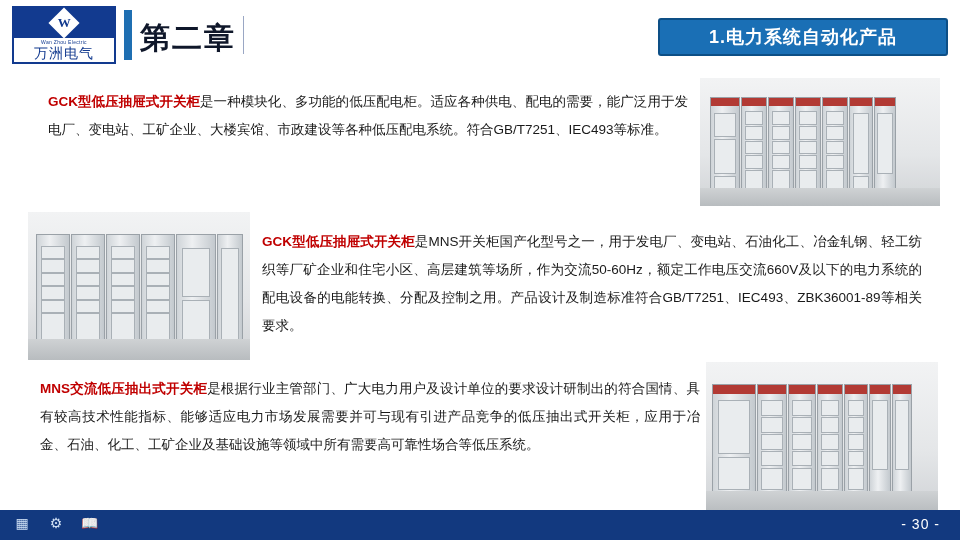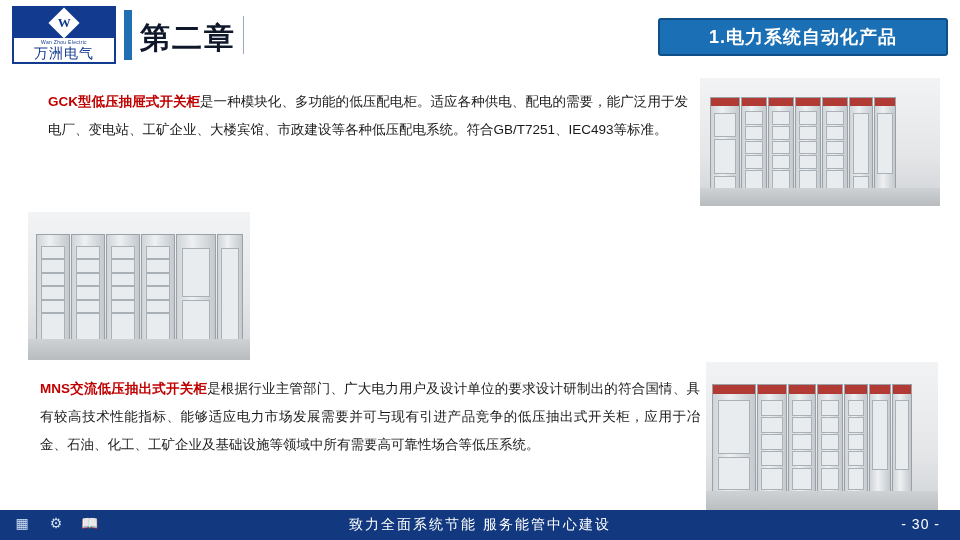--- a/index.html
+++ b/index.html
@@ -237,20 +237,23 @@
     <div class="chapter-title">第二章</div>
     <div class="chapter-divider"></div>
 
     <div class="section-badge">1.电力系统自动化产品</div>
   </div>
 
   <div class="para" id="para1">
     <b class="red">GCK型低压抽屉式开关柜</b><span>是一种模块化、多功能的低压配电柜。适应各种供电、配电的需要，能广泛用于发电厂、变电站、工矿企业、大楼宾馆、市政建设等各种低压配电系统。符合GB/T7251、IEC493等标准。</span>
   </div>
 
+  <div class="para italic" id="para2">
+    <b class="red">GCK型低压抽屉式开关柜</b><span>是MNS开关柜国产化型号之一，用于发电厂、变电站、石油化工、冶金轧钢、轻工纺织等厂矿企业和住宅小区、高层建筑等场所，作为交流50-60Hz，额定工作电压交流660V及以下的电力系统的配电设备的电能转换、分配及控制之用。产品设计及制造标准符合GB/T7251、IEC493、ZBK36001-89等相关要求。</span>
+  </div>
 
   <div class="para" id="para3">
     <b class="red">MNS交流低压抽出式开关柜</b><span>是根据行业主管部门、广大电力用户及设计单位的要求设计研制出的符合国情、具有较高技术性能指标、能够适应电力市场发展需要并可与现有引进产品竞争的低压抽出式开关柜，应用于冶金、石油、化工、工矿企业及基础设施等领域中所有需要高可靠性场合等低压系统。</span>
   </div>
 
   <div class="photo" id="photo1">
     <div class="room-bg"></div>
     <div class="cab-wrap" style="padding-left:10px;padding-bottom:10px;">
       <div class="cab" style="width:30px;">
         <div class="top-red"></div>
@@ -400,17 +403,16 @@
     </div>
     <div class="floor"></div>
   </div>
 
   <div class="footer">
     <div class="footer-icons">
       <span class="ficon">▦</span>
       <span class="ficon">⚙</span>
       <span class="ficon">📖</span>
     </div>
-    <div class="footer-text">致力全面系统节能  服务能管中心建设</div>
     <div class="footer-page">- 30 -</div>
   </div>
 
 </div>
 
 </body></html>

